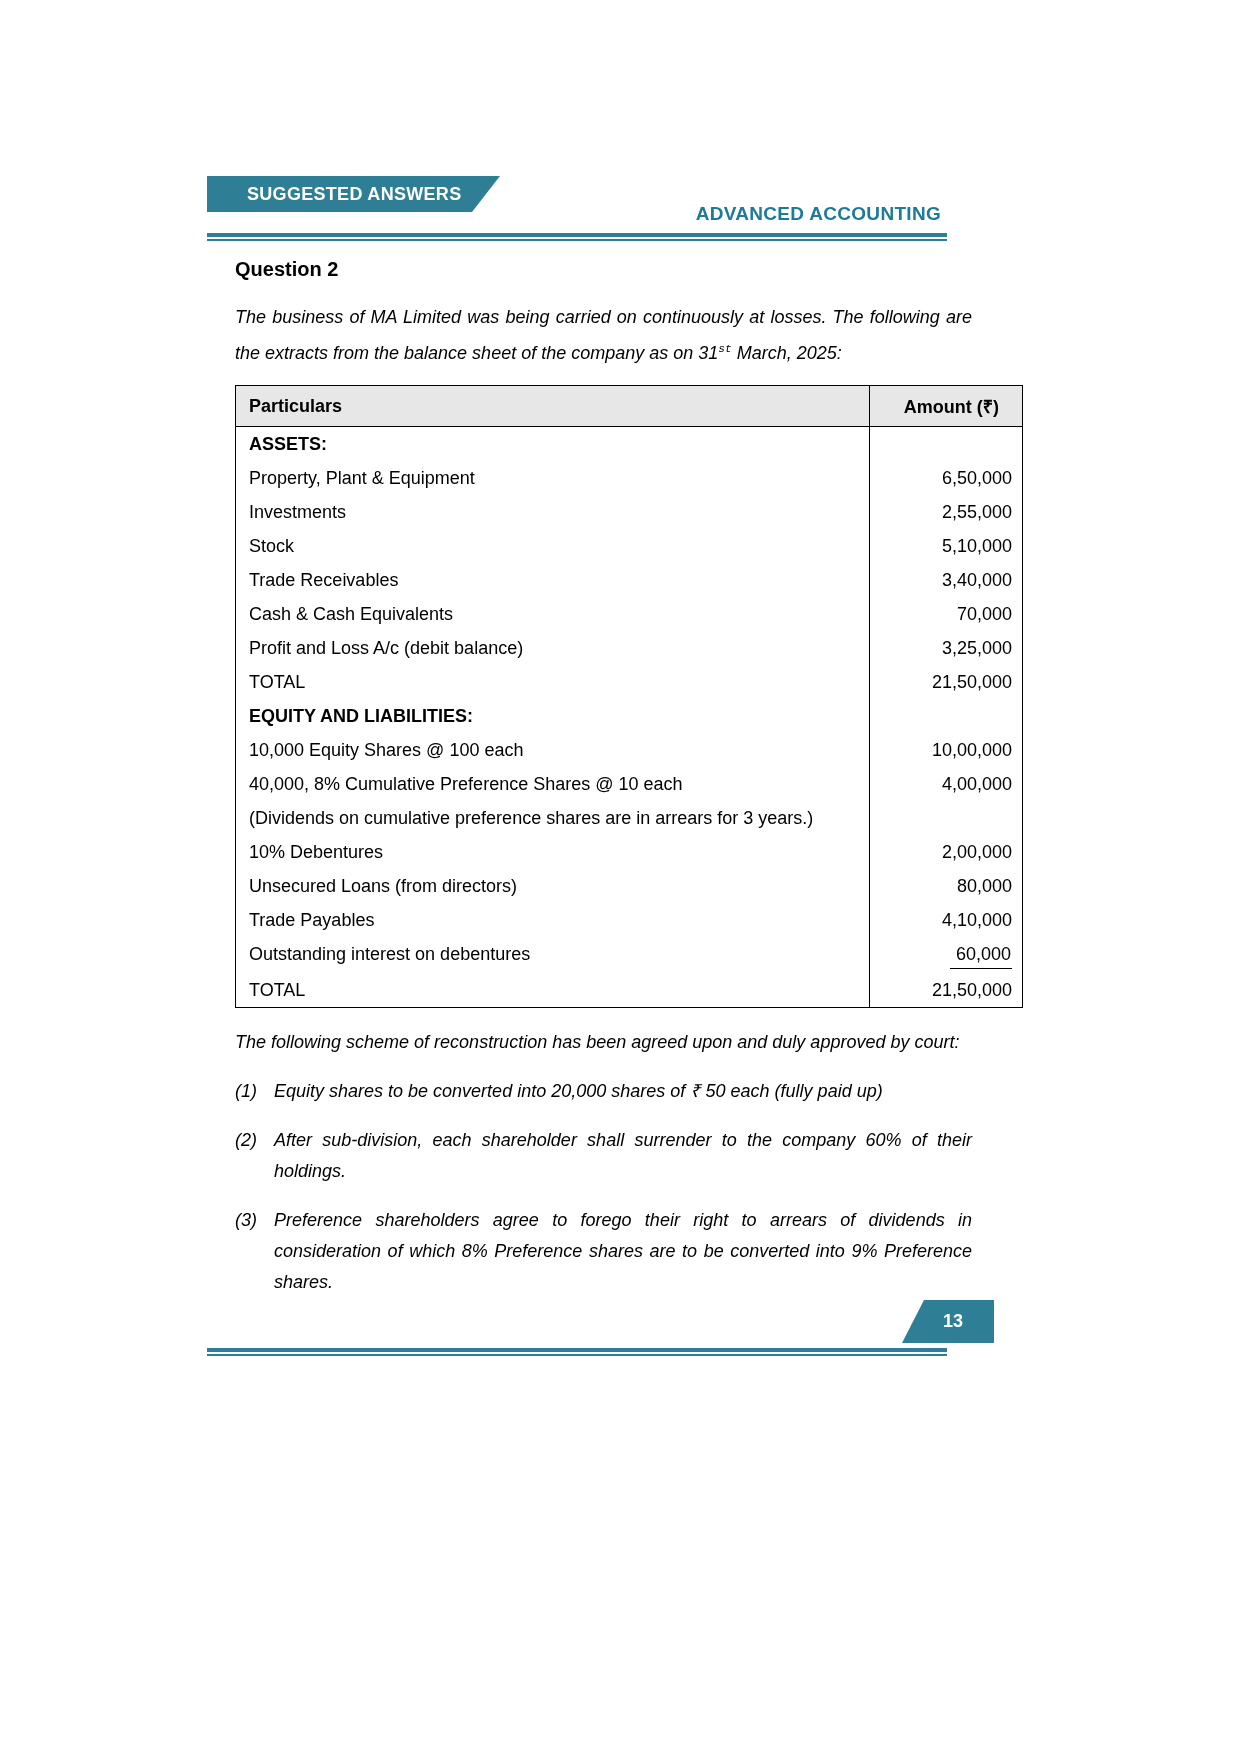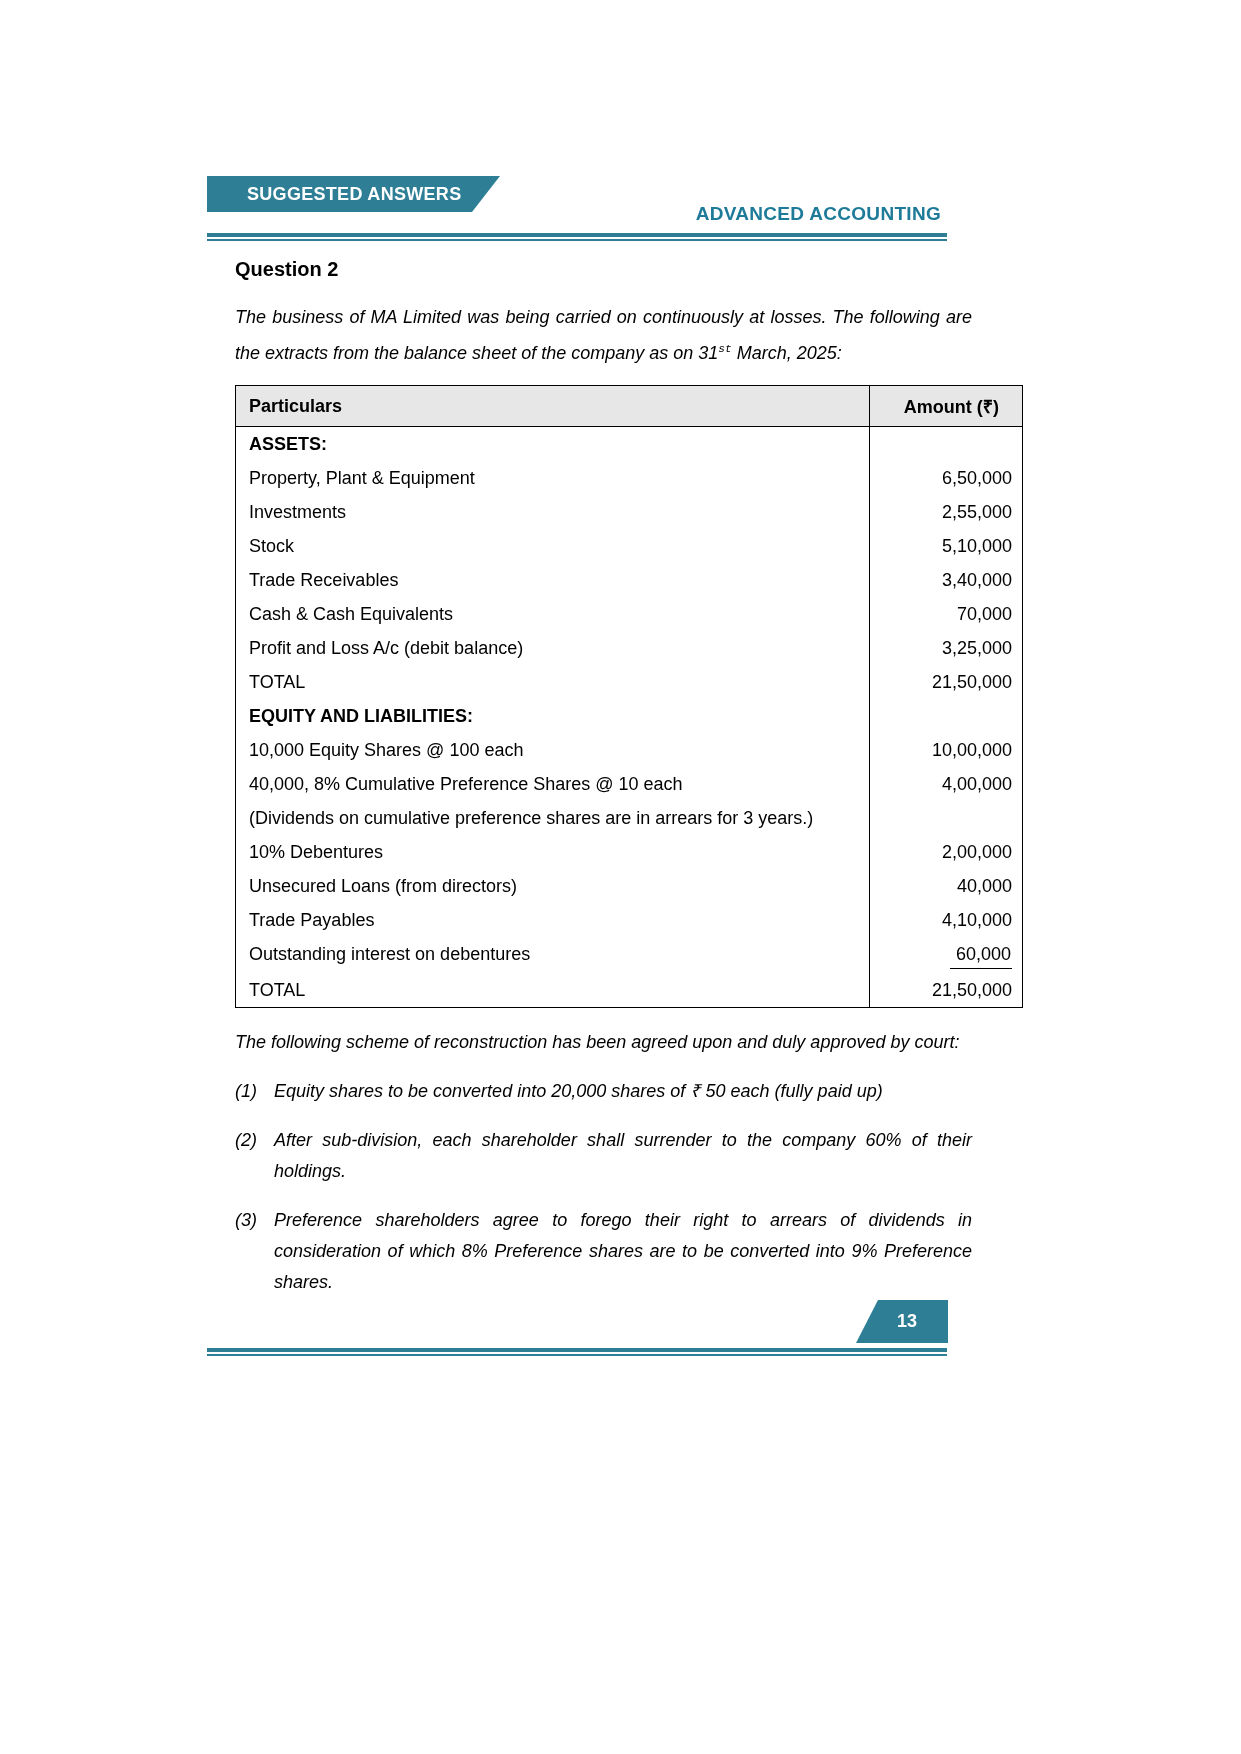--- a/index.html
+++ b/index.html
@@ -61,21 +61,21 @@
   .uline { border-bottom:1.6px solid #000; padding:0 1px 1px 6px; display:inline-block; }
 
   
   .scheme-intro { margin-top:18px; }
   .item { display:flex; margin-top:18px; font-size:18px; font-style:italic; line-height:31px; }
   .item-num { width:39px; flex-shrink:0; }
   .item-text { flex:1; text-align:justify; }
 
   
   .page-box {
-    position:absolute; left:856px; top:1300px; width:92px; height:43px;
+    position:absolute; left:902px; top:1300px; width:92px; height:43px;
     background:var(--teal);
     clip-path:polygon(22px 0, 100% 0, 100% 100%, 0 100%);
     display:flex; align-items:center; justify-content:center;
   }
   .page-box span { color:#fff; font-weight:bold; font-size:18px; padding-left:10px; }
 </style>
 </head>
 <body>
 
 <div class="page">
@@ -156,21 +156,21 @@
         <tr>
           <td class="part">(Dividends on cumulative preference shares are in arrears for 3 years.)</td>
           <td class="amt"></td>
         </tr>
         <tr>
           <td class="part">10% Debentures</td>
           <td class="amt">2,00,000</td>
         </tr>
         <tr>
           <td class="part">Unsecured Loans (from directors)</td>
-          <td class="amt">40,000</td>
+          <td class="amt">80,000</td>
         </tr>
         <tr>
           <td class="part">Trade Payables</td>
           <td class="amt">4,10,000</td>
         </tr>
         <tr>
           <td class="part">Outstanding interest on debentures</td>
           <td class="amt"><span class="uline">60,000</span></td>
         </tr>
         <tr>

